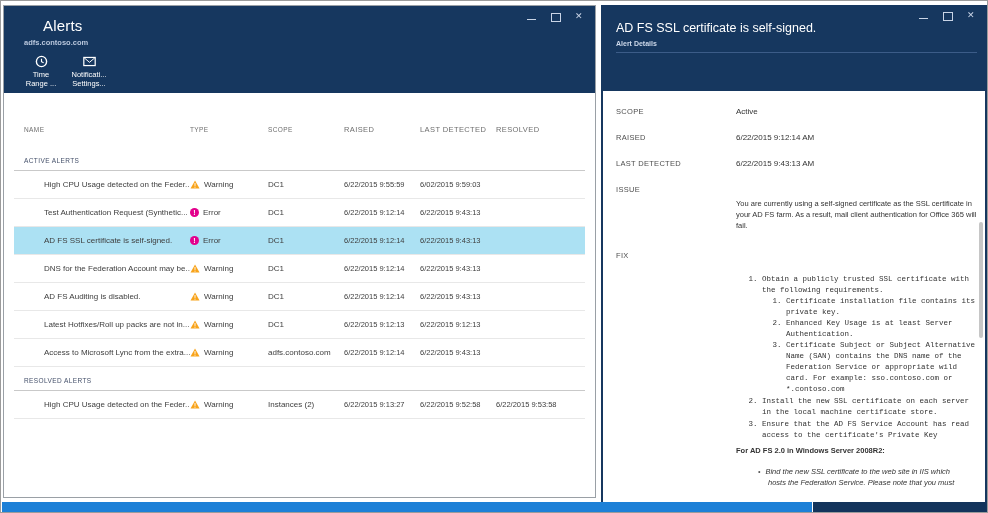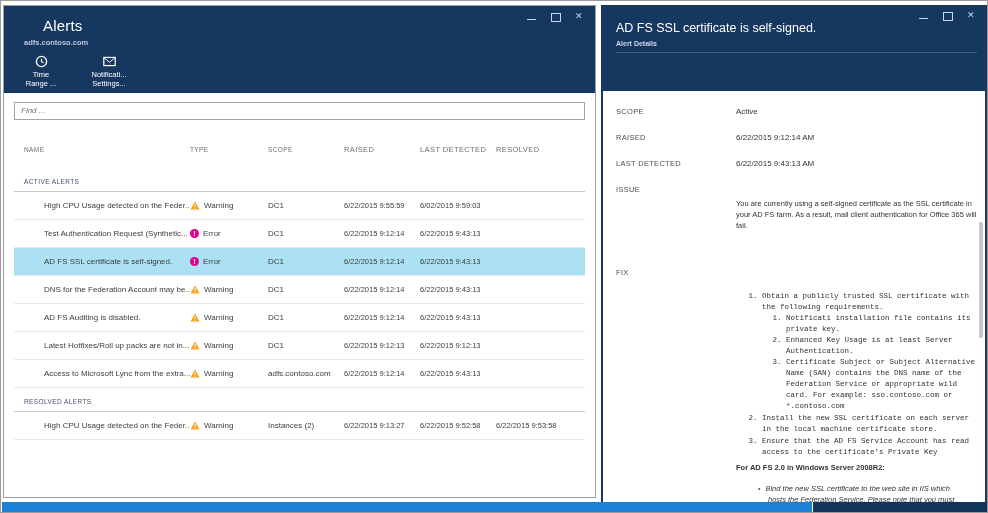--- a/index.html
+++ b/index.html
@@ -10,21 +10,21 @@
   #left-window { position:absolute; left:2px; top:4px; width:593px; height:493px; background:#fff; border:1px solid #9aa0a6; }
   .lw-header { position:relative; width:100%; height:87px; background:#16375f; }
   .win-controls { position:absolute; top:5px; display:flex; gap:13px; align-items:center; }
   .lw-header .win-controls { right:10px; }
   .ctl { width:11px; height:11px; position:relative; cursor:default; }
   .ctl-min::after { content:""; position:absolute; left:1px; right:1px; bottom:2px; height:1px; background:#c9d4e6; }
   .ctl-max::after { content:""; position:absolute; left:1px; top:2px; width:8px; height:7px; border:1px solid #c9d4e6; }
   .ctl-close::after { content:"\2715"; position:absolute; left:1px; top:0; font-size:9px; color:#c9d4e6; }
   .lw-title { position:absolute; left:20px; top:11px; font-size:15px; font-weight:400; color:#ffffff; letter-spacing:.2px;margin-left:19px; }
   .lw-subtitle { position:absolute; left:20px; top:32px; font-size:7.5px; font-weight:700; color:#b9c7dd; }
-  .lw-toolbar { position:absolute; left:16px; top:49px; display:flex; gap:26px; }
+  .lw-toolbar { position:absolute; left:16px; top:49px; display:flex; gap:6px; }
   .tool-btn { min-width:42px; display:flex; flex-direction:column; align-items:center; color:#fff; font-size:7.5px; line-height:9px; cursor:pointer; text-align:center; }
   .tool-btn svg { width:13px; height:13px; margin-bottom:2px; }
 
   .lw-body { position:absolute; left:0; top:87px; right:0; bottom:0; background:#fff; padding:6px 10px 0 10px; }
   .search-box { width:100%; height:18px; border:1px solid #a3a3a3; background:#fff; font-family:"Liberation Sans", sans-serif; font-style:italic; font-size:8px; color:#777; padding:0 6px; outline:none; }
 
   .tbl { width:100%; }
   .trow { display:flex; align-items:center; }
   .cell-name { width:176px; padding-left:10px; white-space:nowrap; overflow:hidden; }
   .cell-type { width:78px; }
@@ -50,21 +50,21 @@
   .rw-header .win-controls { right:8px; }
   .rw-title { position:absolute; left:13px; top:16px; font-size:12.5px; font-weight:400; color:#fff; }
   .rw-subtitle { position:absolute; left:13px; top:35px; font-size:7px; font-weight:700; color:#ccd8ea; }
   .rw-sep { position:absolute; left:13px; right:8px; top:47px; height:1px; background:#3c5c88; }
 
   .rw-body { position:absolute; left:0; top:86px; right:0; bottom:0; background:#fff; padding:16px 8px 0 13px; overflow:hidden; }
   .detail-row { display:flex; margin-bottom:17px; }
   .detail-label { width:120px; flex:0 0 120px; font-size:7.5px; color:#4f4f4f; letter-spacing:.3px; }
   .detail-value { font-size:8px; color:#333; }
   .detail-row.block .detail-value { padding-top:13px; width:250px; line-height:11px; font-size:7.5px; }
-  .issue-row { margin-bottom:37px; }
+  .issue-row { margin-bottom:20px; }
 
   .fix-content { width:250px; padding-top:13px; font-size:7.5px; color:#333; line-height:11px; }
   .fix-steps { margin:10px 0 0 0; padding-left:26px; }
   .fix-steps > li { margin-bottom:1px;font-family:Liberation Mono, monospace; }
   .fix-substeps { margin:0; padding-left:24px; }
   .fix-heading { margin-top:4px; font-weight:700; font-size:7.5px; color:#333; }
   .fix-bullets { margin:10px 12px 0 0; padding-left:22px; list-style:none;font-style:italic; }
   .fix-bullets li::before { content:"\2022"; margin-right:5px; font-size:7px; color:#555; }
   .fix-bullets li { text-indent:-10px; padding-left:10px; }
 
@@ -102,21 +102,20 @@
               <rect x="1" y="1.5" width="14" height="10" fill="none" stroke="#ffffff" stroke-width="1.5"></rect>
               <path d="M1.5 2L8 7.5L14.5 2" fill="none" stroke="#ffffff" stroke-width="1.2"></path>
             </svg>
           <span>Notificati...</span>
           <span>Settings...</span>
         </div>
       </div>
     </div>
 
     <div class="lw-body">
-      <input class="search-box" type="text" placeholder="Find ..." style="">
 
       <div class="tbl">
         <div class="trow thead">
           <span class="cell-name">NAME</span>
           <span class="cell-type">TYPE</span>
           <span class="cell-scope">SCOPE</span>
           <span class="cell-raised">RAISED</span>
           <span class="cell-last">LAST DETECTED</span>
           <span class="cell-resolved">RESOLVED</span>
         </div>
@@ -305,21 +304,21 @@
         <span class="detail-label">ISSUE</span>
         <span class="detail-value">You are currently using a self-signed certificate as the SSL certificate in your AD FS farm. As a result, mail client authentication for Office 365 will fail.</span>
       </div>
       <div class="detail-row block">
         <span class="detail-label">FIX</span>
         <div class="fix-content">
           <ol class="fix-steps">
             <li>
               <span>Obtain a publicly trusted SSL certificate with the following requirements.</span>
               <ol class="fix-substeps">
-                <li>Notificati installation file contains its private key.</li>
+                <li>Certificate installation file contains its private key.</li>
                 <li>Enhanced Key Usage is at least Server Authentication.</li>
                 <li>Certificate Subject or Subject Alternative Name (SAN) contains the DNS name of the Federation Service or appropriate wild card. For example: sso.contoso.com or *.contoso.com</li>
               </ol>
             </li>
             <li><span>Install the new SSL certificate on each server in the local machine certificate store.</span></li>
             <li><span>Ensure that the AD FS Service Account has read access to the certificate's Private Key</span></li>
           </ol>
           <div class="fix-heading">For AD FS 2.0 in Windows Server 2008R2:</div>
           <ul class="fix-bullets">
             <li>Bind the new SSL certificate to the web site in IIS which hosts the Federation Service. Please note that you must</li>

